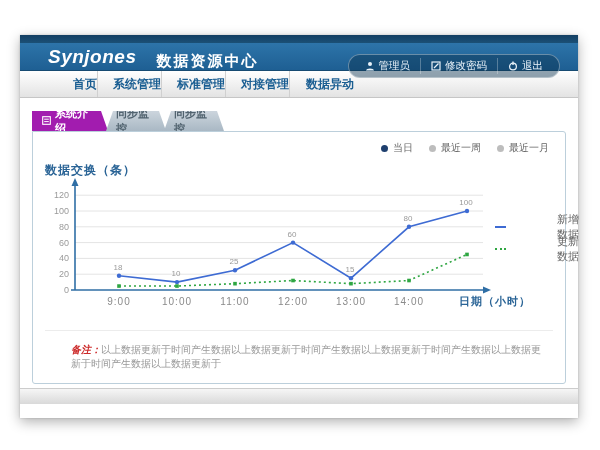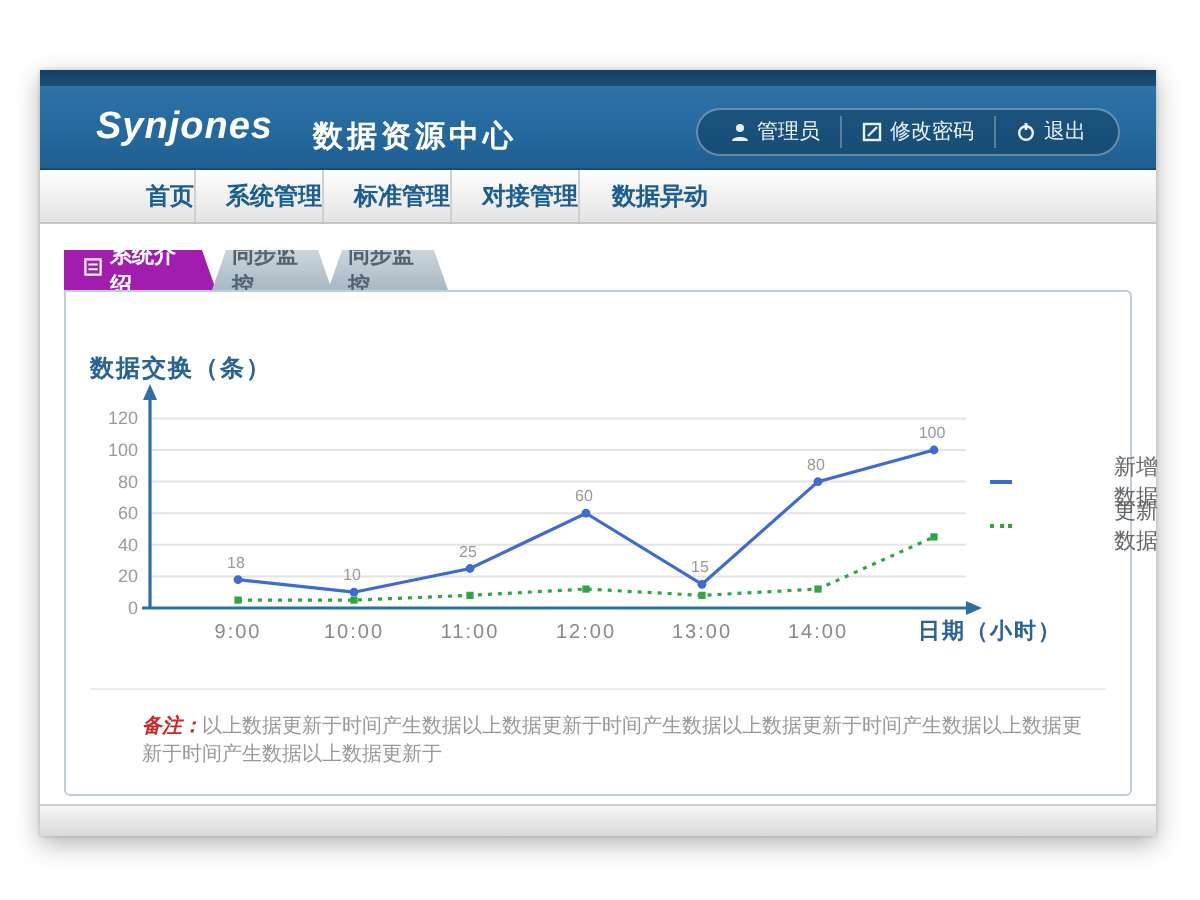--- a/index.html
+++ b/index.html
@@ -2,21 +2,21 @@
 <html><head>
 <meta charset="utf-8">
 <style>
   html,body{margin:0;padding:0;background:#ffffff;}
   *{box-sizing:border-box;font-family:"Liberation Sans","DejaVu Sans",sans-serif;}
   .stage{position:relative;width:600px;height:450px;background:#ffffff;overflow:hidden;}
   .window{position:absolute;left:20px;top:35px;width:558px;height:383px;background:#ffffff;
           box-shadow:0 4px 12px rgba(0,0,0,.30), 0 0 2px rgba(0,0,0,.18);display:flex;flex-direction:column;}
   
   .top-strip{height:8px;background:linear-gradient(180deg,#143f63,#1b5076);}
-  .header{height:42px;background:linear-gradient(180deg,#2d74a9,#1e5f93);display:flex;align-items:center;
+  .header{height:28px;background:linear-gradient(180deg,#2d74a9,#1e5f93);display:flex;align-items:center;
           border-bottom:1px solid #174b72;position:relative;}
   .logo{margin-left:28px;line-height:1;color:#fff;text-align:center;}
   .logo-en{font-size:19px;font-weight:bold;font-style:italic;letter-spacing:.5px;}
   .logo-cn{font-size:13px;font-weight:bold;letter-spacing:3px;margin-top:2px;}
   .app-title{color:#ffffff;font-size:15px;font-weight:bold;letter-spacing:2px;margin-left:20px;margin-top:10px;}
   .user-capsule{position:absolute;right:18px;top:11px;display:flex;align-items:center;
           background:rgba(10,50,80,.45);border:1px solid rgba(255,255,255,.35);border-radius:12px;
           padding:3px 6px;}
   .user-item{display:flex;align-items:center;gap:4px;color:#e9f2f9;font-size:10.5px;padding:1px 10px;cursor:pointer;}
   .user-item + .user-item{border-left:1px solid rgba(255,255,255,.28);}
@@ -118,20 +118,34 @@
         </div>
         <div class="tab inactive">
           <span>同步监控</span>
         </div>
         <div class="tab inactive">
           <span>同步监控</span>
         </div>
       </div>
 
     <section class="panel">
+      <div class="radios" id="radios">
+          <div class="radio">
+            <span class="dot" style="background:#1e3f6e"></span>
+            <span>当日</span>
+          </div>
+          <div class="radio">
+            <span class="dot" style="background:#bdbdbd"></span>
+            <span>最近一周</span>
+          </div>
+          <div class="radio">
+            <span class="dot" style="background:#bdbdbd"></span>
+            <span>最近一月</span>
+          </div>
+        </div>
       <div class="y-title">数据交换（条）</div>
       <svg id="chart" width="540" height="160" viewBox="0 0 540 160">
           <line x1="40" y1="114.2" x2="448" y2="114.2" stroke="#e4e4e4" stroke-width="1"></line>
           <line x1="40" y1="98.4" x2="448" y2="98.4" stroke="#e4e4e4" stroke-width="1"></line>
           <line x1="40" y1="82.6" x2="448" y2="82.6" stroke="#e4e4e4" stroke-width="1"></line>
           <line x1="40" y1="66.8" x2="448" y2="66.8" stroke="#e4e4e4" stroke-width="1"></line>
           <line x1="40" y1="51" x2="448" y2="51" stroke="#e4e4e4" stroke-width="1"></line>
           <line x1="40" y1="35.19999999999999" x2="448" y2="35.19999999999999" stroke="#e4e4e4" stroke-width="1"></line>
           <text x="34" y="133" text-anchor="end" class="tick">0</text>
           <text x="34" y="117.2" text-anchor="end" class="tick">20</text>

